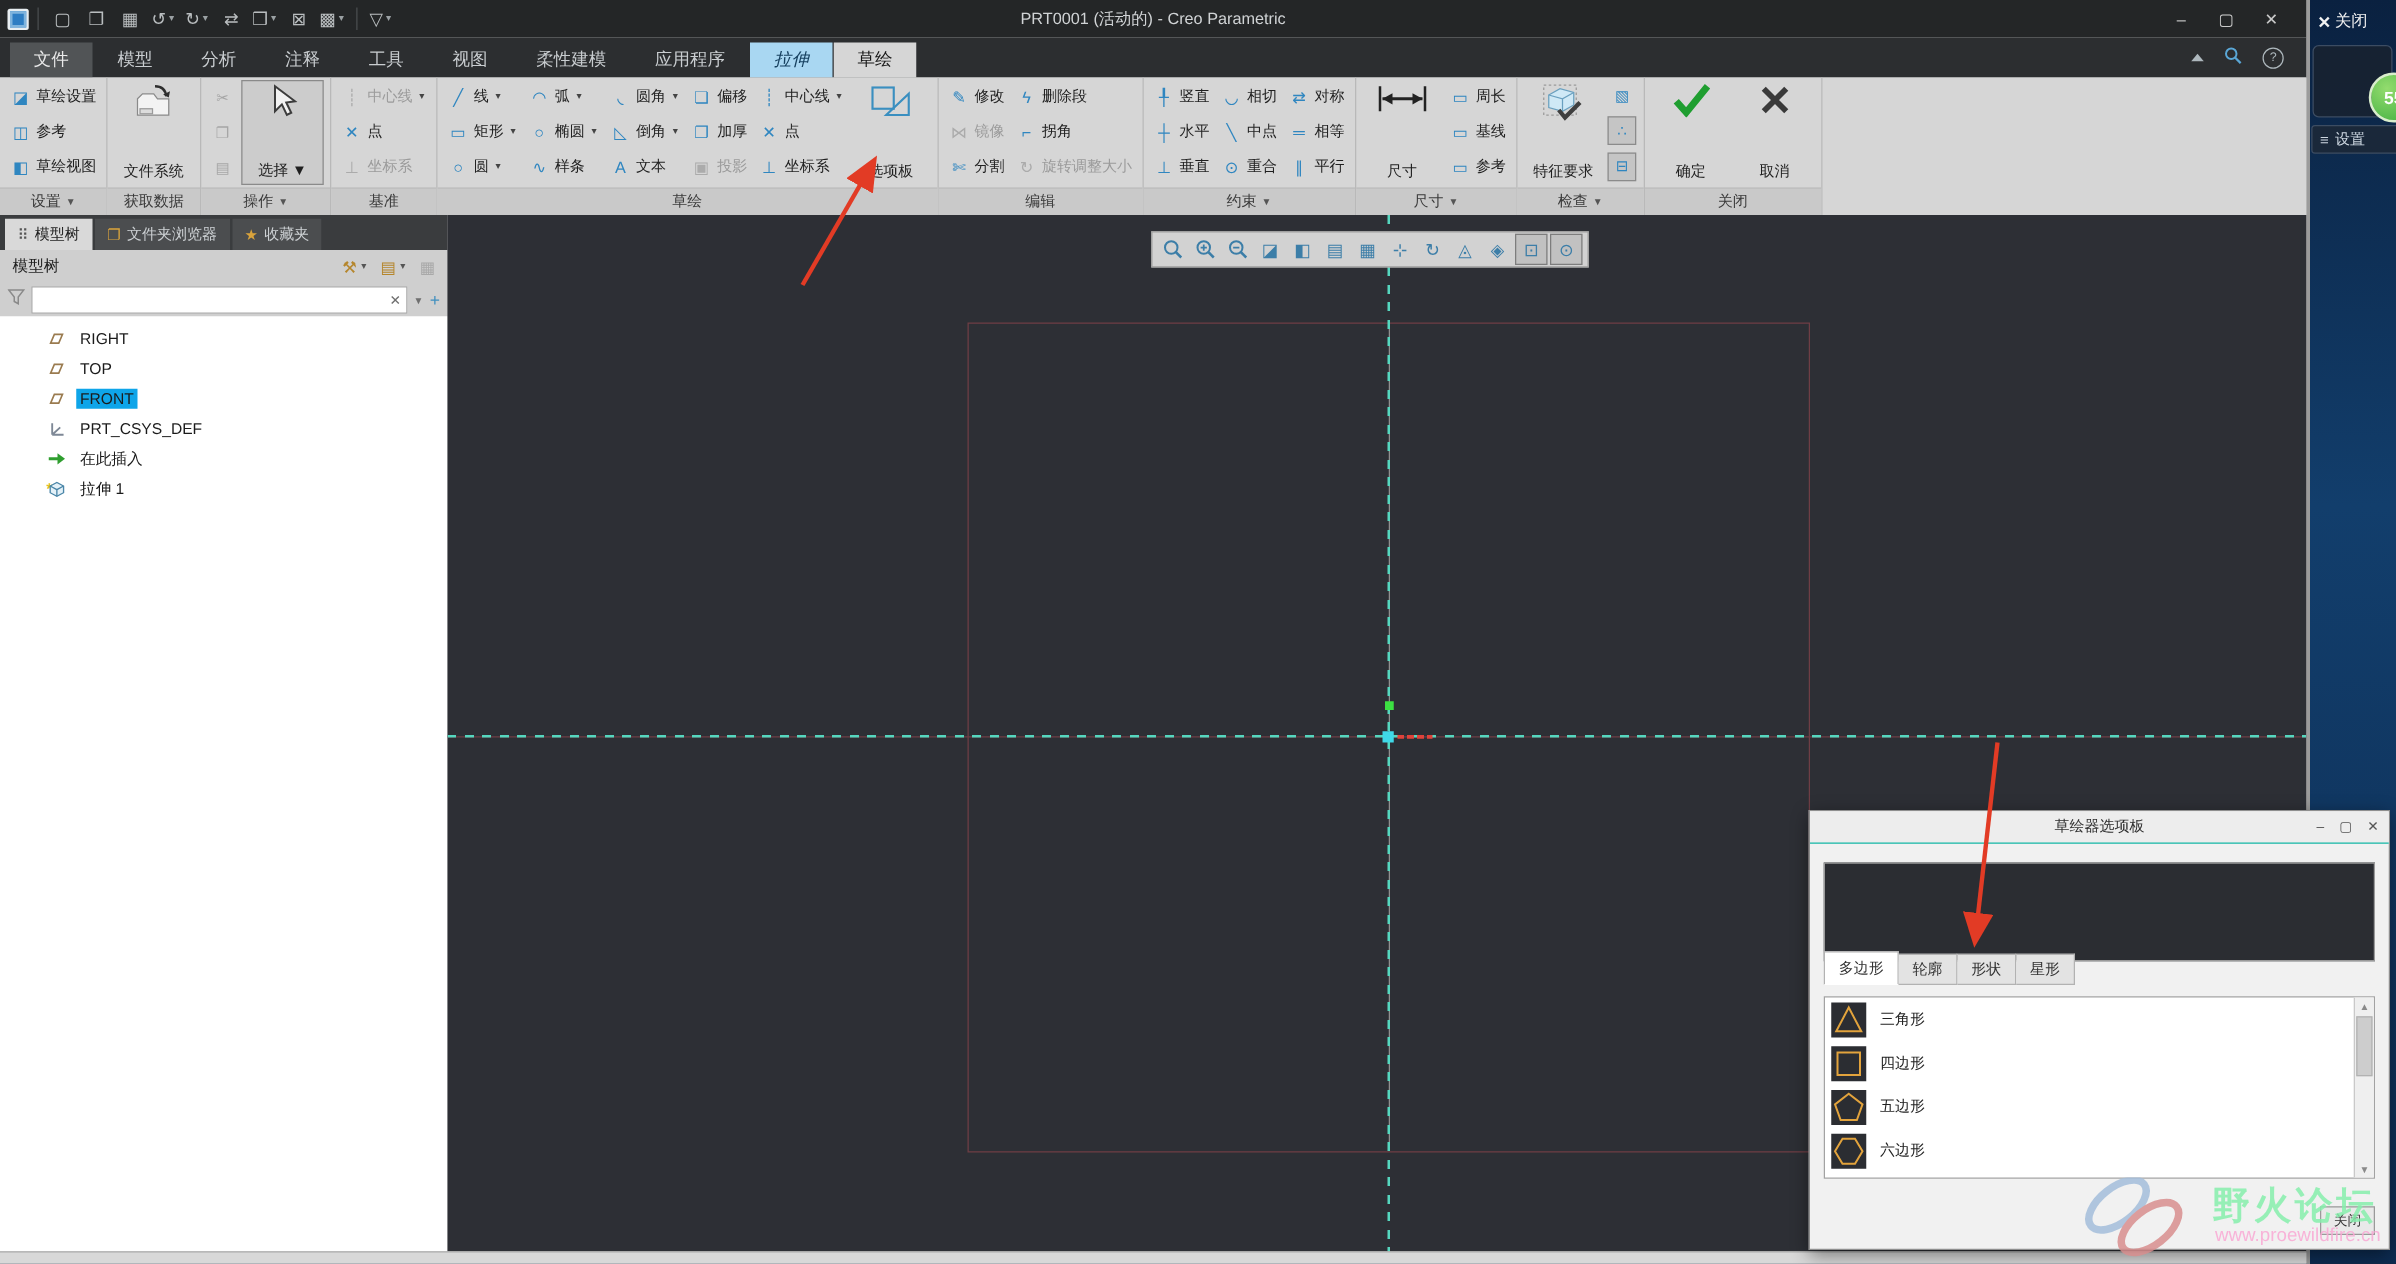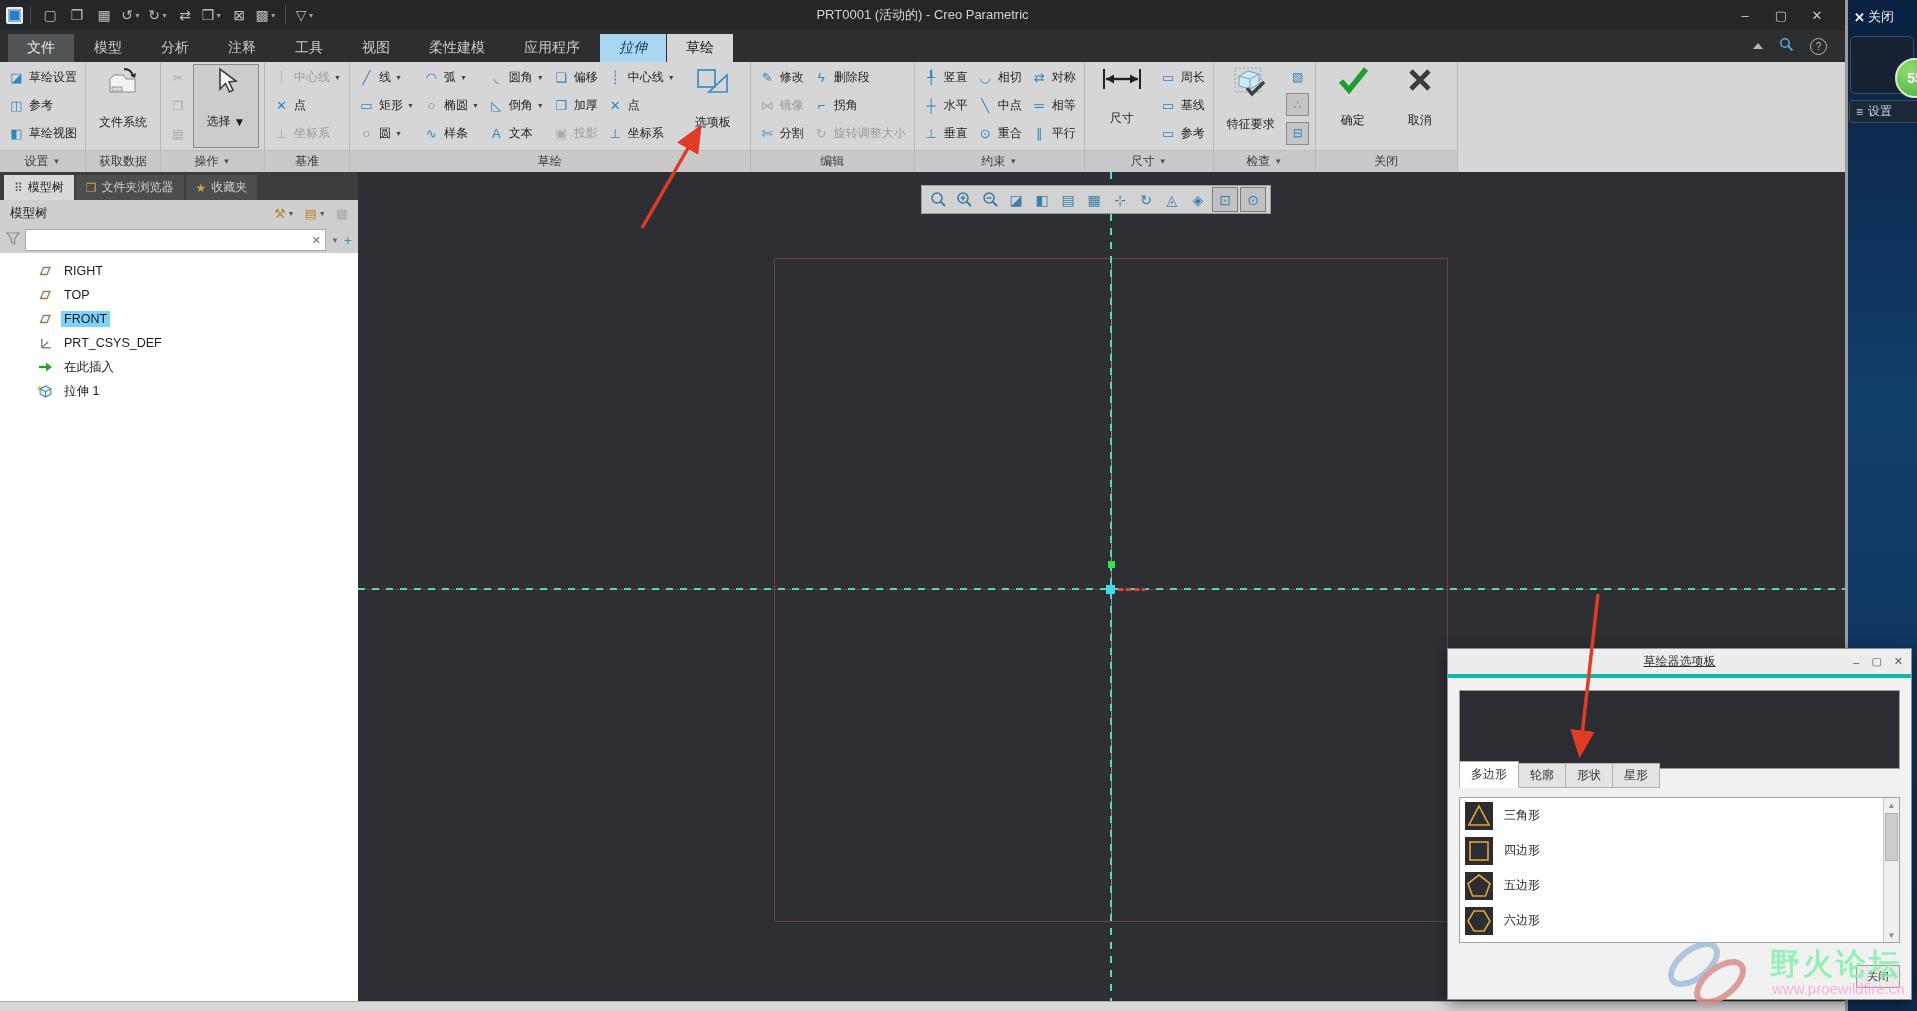--- a/index.html
+++ b/index.html
@@ -36,21 +36,21 @@
   .scol{display:flex;flex-direction:column;justify-content:space-around;}
   .sm-btn{height:26px;display:flex;align-items:center;gap:4px;font-size:12px;color:#1f1f1f;padding:0 3px;white-space:nowrap;}
   .sm-btn .ic{width:17px;text-align:center;color:#2f86c0;font-size:13px;flex:none;}
   .sm-btn .dd{font-size:7px;color:#444;}
   .sm-btn.disabled{color:#9b9b9b;}
   .sm-btn.disabled .ic{color:#ababab;}
   .iconcol{display:flex;flex-direction:column;justify-content:space-around;align-items:center;width:24px;}
   .sm-ico{width:21px;height:21px;display:flex;align-items:center;justify-content:center;font-size:12px;color:#2f86c0;}
   .sm-ico.disabled{color:#a6a6a6;}
   .sm-ico.pressed{border:1px solid #8b8b8b;background:#c5c5c5;}
-  .big-btn{min-width:56px;display:flex;flex-direction:column;align-items:center;justify-content:flex-start;gap:15px;font-size:12px;color:#1f1f1f;padding:2px 4px;text-align:center;}
+  .big-btn{min-width:56px;display:flex;flex-direction:column;align-items:center;justify-content:space-between;gap:3px;font-size:12px;color:#1f1f1f;padding:2px 4px;text-align:center;}
   .big-btn.selected{border:1px solid #8a8a8a;background:#cccccc;}
   .big-btn .blabel{display:flex;align-items:center;gap:3px;}
   
   .left-panel{position:absolute;left:0;top:172px;width:358px;bottom:9px;background:#cfcfcf;border-right:2px solid #a6a6a6;display:flex;flex-direction:column;}
   .panel-tabs{height:28px;background:#3a3c3e;display:flex;align-items:flex-end;padding-left:4px;gap:2px;flex:none;}
   .ptab{height:25px;padding:0 10px;font-size:12px;color:#cdd1d4;background:#4b4d4f;display:flex;align-items:center;gap:5px;white-space:nowrap;}
   .ptab.active{background:#d9d9d9;color:#1d1d1d;}
   .ptab .pic{font-size:12px;color:#d9a33c;}
   .ptab.active .pic{color:#555;}
   .panel-header{height:27px;display:flex;align-items:center;padding:0 10px;font-size:12.5px;color:#1f1f1f;flex:none;}
@@ -58,21 +58,21 @@
   .hico{display:flex;align-items:center;gap:2px;font-size:13px;color:#b5862c;}
   .hico .dd{font-size:7px;color:#555;}
   .hico.disabled{color:#a9a9a9;}
   .filter-row{height:26px;display:flex;align-items:center;gap:5px;padding:0 6px;flex:none;}
   .funnel{color:#8a8a8a;flex:none;}
   .filter-input{flex:1;height:20px;background:#fff;border:1px solid #a9a9a9;display:flex;align-items:center;justify-content:flex-end;padding-right:4px;color:#9a9a9a;font-size:11px;}
   .fbtn{color:#6f6f6f;font-size:11px;}
   .tree{flex:1;background:#ffffff;padding-top:6px;overflow:hidden;}
   .titem{height:24px;display:flex;align-items:center;gap:7px;font-size:12.5px;color:#1b1b1b;padding-left:12px;}
   .titem .tlabel{padding:1px 3px;}
-  .titem.selected .tlabel{background:#7dd3fc;}
+  .titem.selected .tlabel{background:#0ea5e9;}
   .tico{width:18px;display:flex;align-items:center;justify-content:center;flex:none;}
   
   .canvas{position:absolute;left:358px;top:172px;right:0;bottom:9px;background:#2d2f35;overflow:hidden;}
   .canvas-toolbar{position:absolute;left:563px;top:13px;height:27px;background:#d2d2d2;border:1px solid #9d9d9d;display:flex;align-items:center;gap:2px;padding:0 4px;}
   .ct-btn{width:24px;height:23px;display:flex;align-items:center;justify-content:center;font-size:14px;color:#3c7ea8;}
   .ct-btn.pressed{border:1px solid #7d7d7d;background:#c1c1c1;}
   .sk-rect{position:absolute;left:416px;top:86px;width:672px;height:662px;border:1px solid #6f3e45;}
   .sk-vline{position:absolute;left:753px;top:86px;width:1px;height:662px;background:#8f8f8f;}
   .cl-h-base{position:absolute;left:0;right:0;top:417px;height:1px;background:#6f3e45;}
   .cl-h-dash{position:absolute;left:0;right:0;top:416px;height:2px;background:repeating-linear-gradient(90deg,#55d7bf 0 7px,transparent 7px 14px);}
@@ -82,21 +82,21 @@
   .orig-red{position:absolute;left:760px;top:416px;width:28px;height:3px;background:repeating-linear-gradient(90deg,#e0423a 0 5px,transparent 5px 8px);}
   .statusbar{position:absolute;left:0;bottom:0;right:0;height:9px;background:#d8d8d8;border-top:1px solid #aaa;}
   
   .desktop{position:absolute;left:1848px;top:0;width:69px;height:1011px;background:linear-gradient(180deg,#0a2140 0%,#123e6c 40%,#0d2c52 100%);}
   .dk-close{position:absolute;left:6px;top:8px;color:#f2f2f2;font-size:13px;display:flex;gap:3px;align-items:center;}
   .dk-panel{position:absolute;left:2px;top:36px;width:62px;height:56px;background:rgba(24,34,48,.88);border:1px solid #3c4c62;border-radius:5px;}
   .dk-badge{position:absolute;left:47px;top:58px;width:36px;height:36px;border-radius:50%;background:radial-gradient(circle at 35% 30%,#93dc6e,#3fae3f);border:2px solid #d9edcc;color:#fff;font-weight:bold;font-size:14px;display:flex;align-items:center;justify-content:center;}
   .dk-settings{position:absolute;left:1px;top:100px;width:64px;height:21px;background:rgba(28,40,56,.9);border:1px solid #3c4c62;border-radius:3px;color:#cdd7e1;font-size:12px;display:flex;align-items:center;gap:5px;padding-left:6px;}
   
   .palette{position:absolute;left:1447px;top:648px;width:463px;height:350px;background:#f1f1f1;border:1px solid #8f8f8f;box-shadow:0 4px 14px rgba(0,0,0,.45);z-index:20;}
-  .pal-title{height:25px;display:flex;align-items:center;justify-content:center;font-size:12px;color:#2e2e2e;position:relative;background:#ededed;border-bottom:4px solid #14b8a6;text-decoration:underline;}
+  .pal-title{height:25px;display:flex;align-items:center;justify-content:center;font-size:12px;color:#2e2e2e;position:relative;background:#ededed;border-bottom:1px solid #14b8a6;}
   .pal-ctrl{position:absolute;right:8px;top:0;height:100%;display:flex;gap:12px;align-items:center;color:#555;font-size:11px;}
   .pal-preview{position:absolute;left:11px;top:41px;width:439px;height:77px;background:#2b2d32;border:1px solid #9a9a9a;}
   .pal-tabs{position:absolute;left:11px;top:112px;display:flex;align-items:flex-end;}
   .pal-tab{height:23px;padding:0 11px;font-size:12px;display:flex;align-items:center;background:#e3e3e3;border:1px solid #b2b2b2;border-left:none;color:#333;}
   .pal-tab:first-child{border-left:1px solid #b2b2b2;}
   .pal-tab.active{background:#ffffff;height:25px;border-bottom:1px solid #fff;}
   .pal-list{position:absolute;left:11px;top:148px;width:439px;height:144px;background:#fff;border:1px solid #a2a2a2;}
   .pal-item{height:35px;display:flex;align-items:center;gap:11px;padding-left:5px;}
   .pal-ico{width:28px;height:28px;background:#2b2d32;display:flex;align-items:center;justify-content:center;flex:none;}
   .pal-item .plabel{font-size:12px;color:#222;}

